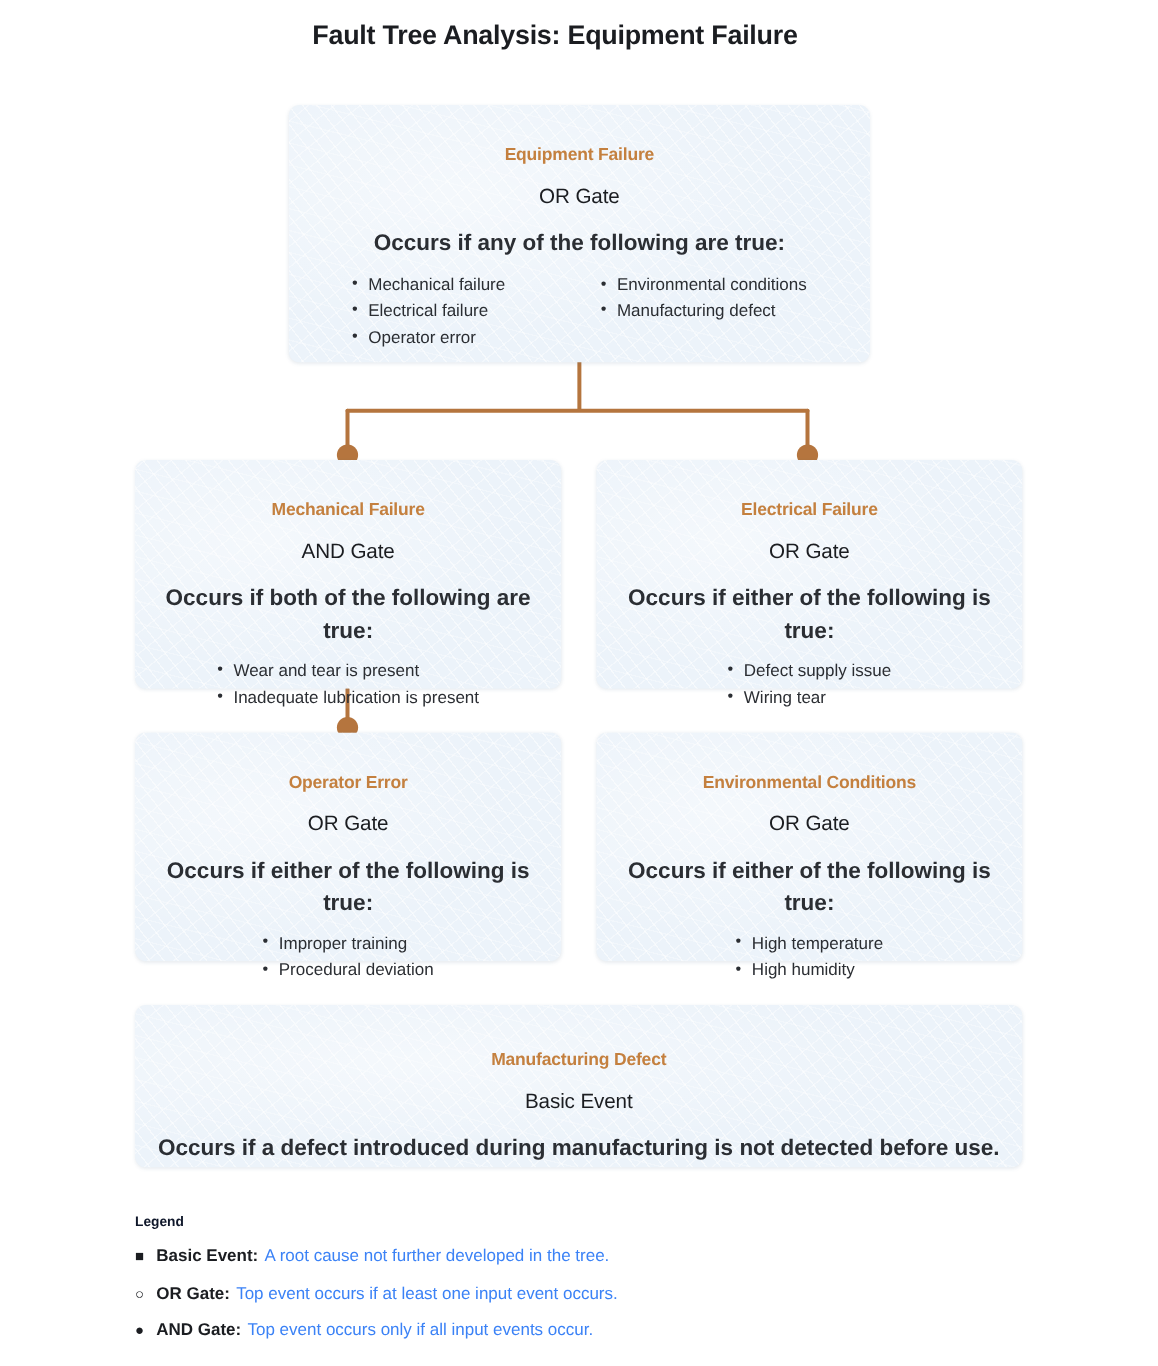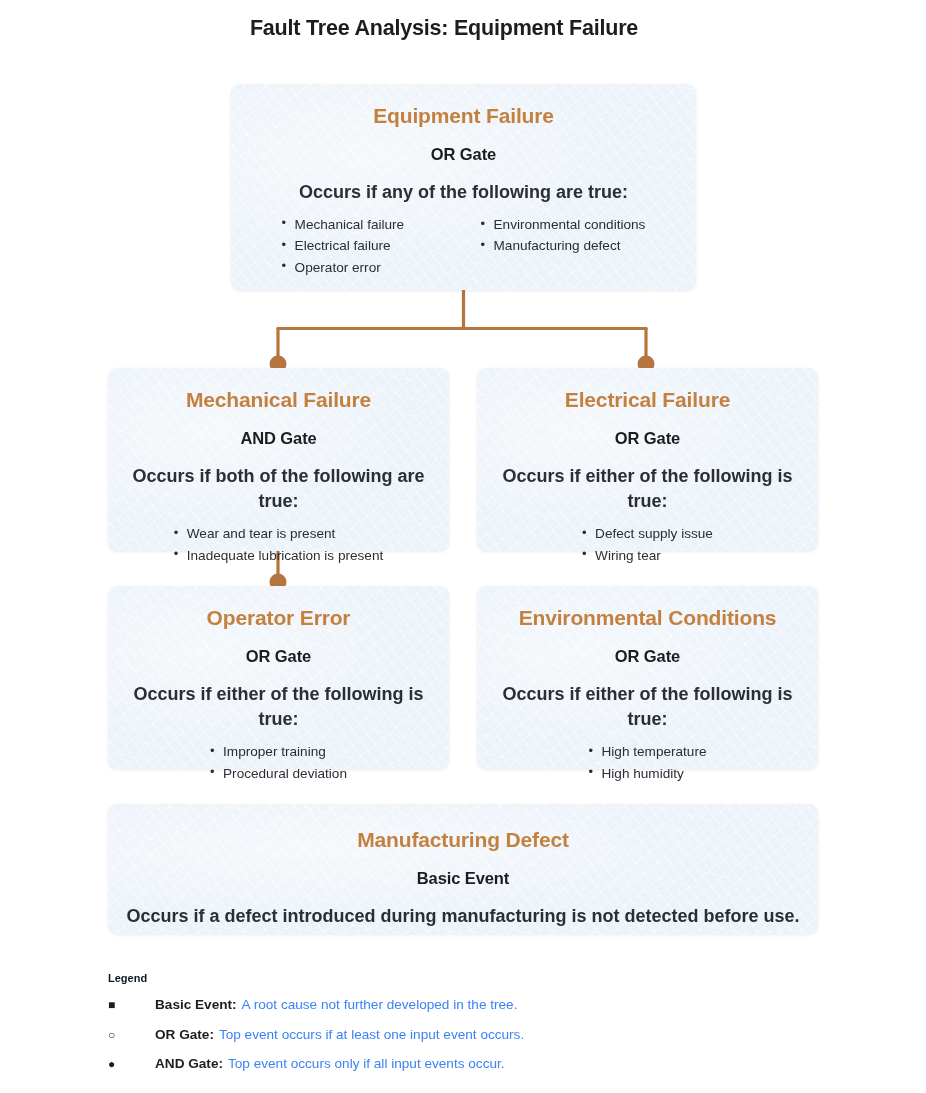--- a/index.html
+++ b/index.html
@@ -58,30 +58,30 @@
       repeating-linear-gradient(52deg, rgba(255,255,255,0.55) 0px, rgba(255,255,255,0.55) 1px, rgba(255,255,255,0) 1px, rgba(255,255,255,0) 9px),
       repeating-linear-gradient(-39deg, rgba(255,255,255,0.40) 0px, rgba(255,255,255,0.40) 1px, rgba(255,255,255,0) 1px, rgba(255,255,255,0) 13px),
       repeating-linear-gradient(14deg, rgba(255,255,255,0.30) 0px, rgba(255,255,255,0.30) 1px, rgba(255,255,255,0) 1px, rgba(255,255,255,0) 17px),
       radial-gradient(ellipse at 30% 35%, rgba(255,255,255,0.45) 0%, rgba(255,255,255,0) 60%);
     box-shadow: 0 1px 3px rgba(80,110,140,0.13);
     padding: 14px 16px 16px 16px;
     text-align: center;
   }
 
   .node-title {
-    font-size: 21px;
+    font-size: 14px;
     font-weight: bold;
     color: #c4803f;
     letter-spacing: -0.15px;
-    margin: 4px 0 0 0;
+    margin: 16px 0 0 0;
     line-height: 1.35;
   }
   .node-gate {
     font-size: 16.5px;
-    font-weight: bold;
+    font-weight: normal;
     color: #1b1d21;
     letter-spacing: -0.1px;
     margin-top: 14px;
     line-height: 1.3;
   }
   .node-desc {
     font-size: 18px;
     color: #2b2e33;
     margin-top: 14px;
     line-height: 1.4;
@@ -146,21 +146,20 @@
     flex: 0 0 17px;
     color: #1b1d21;
     font-size: 12px;
     line-height: 1;
   }
   .legend-term {
     font-weight: bold;
     color: #1b1d21;
     margin-right: 5px;
     white-space: nowrap;
-    margin-left: 30px;
   }
   .legend-desc { color: #3b82f6; }
 </style>
 </head>
 <body>
 
 <div class="page-title">Fault Tree Analysis: Equipment Failure</div>
 
 <div class="tree">
 

